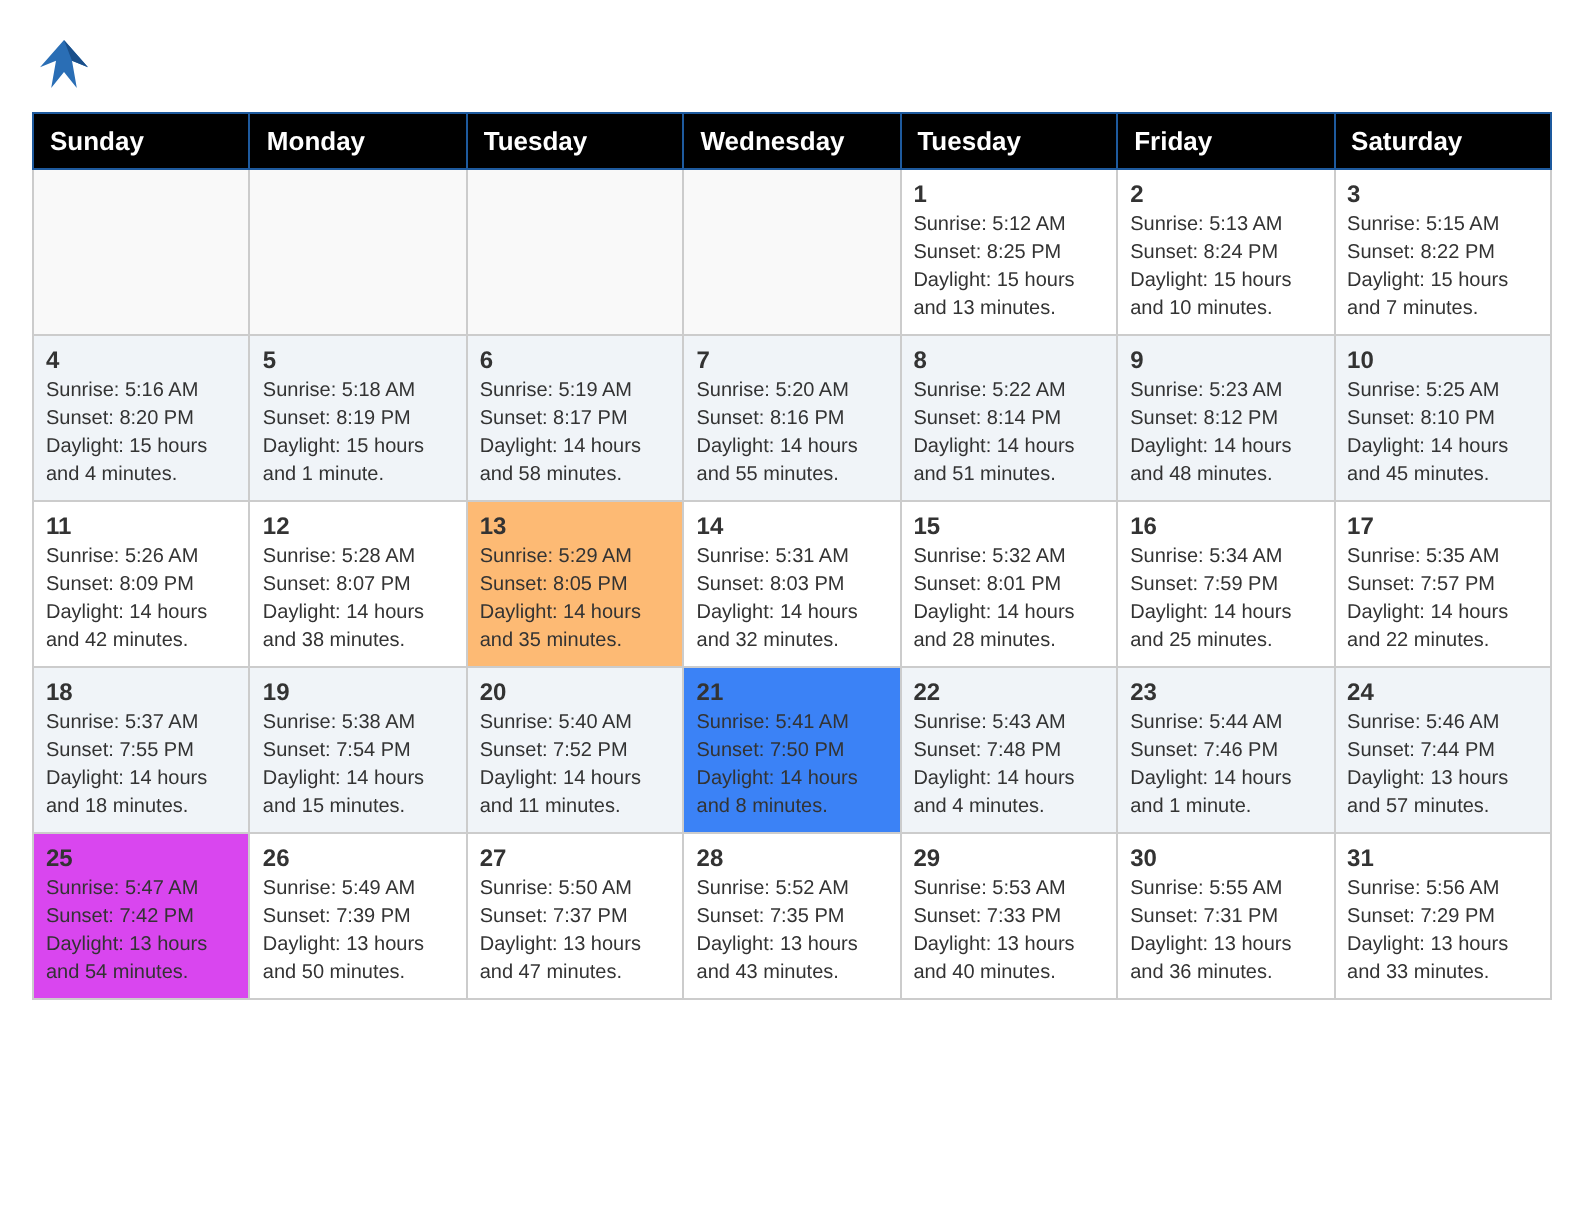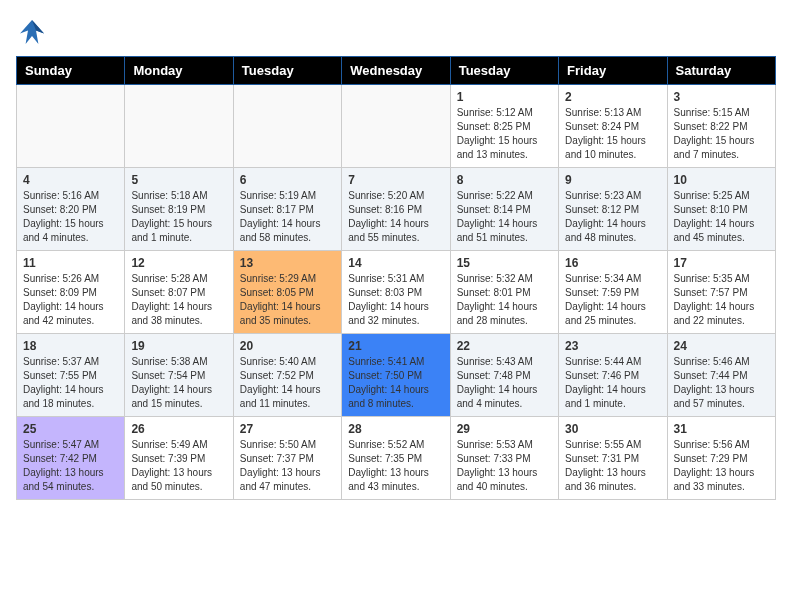--- a/index.html
+++ b/index.html
@@ -296,21 +296,21 @@
         </td>
         <td style="background: rgb(240, 244, 248);">
           <span class="day-number">24</span>
           <div class="day-info" style="white-space: pre-line;">Sunrise: 5:46 AM
 Sunset: 7:44 PM
 Daylight: 13 hours
 and 57 minutes.</div>
         </td>
       </tr>
       <tr>
-        <td style="background: #c4b5fd;">
+        <td style="background: #d946ef;">
           <span class="day-number">25</span>
           <div class="day-info" style="white-space: pre-line;">Sunrise: 5:47 AM
 Sunset: 7:42 PM
 Daylight: 13 hours
 and 54 minutes.</div>
         </td>
         <td style="background: rgb(255, 255, 255);">
           <span class="day-number">26</span>
           <div class="day-info" style="white-space: pre-line;">Sunrise: 5:49 AM
 Sunset: 7:39 PM

